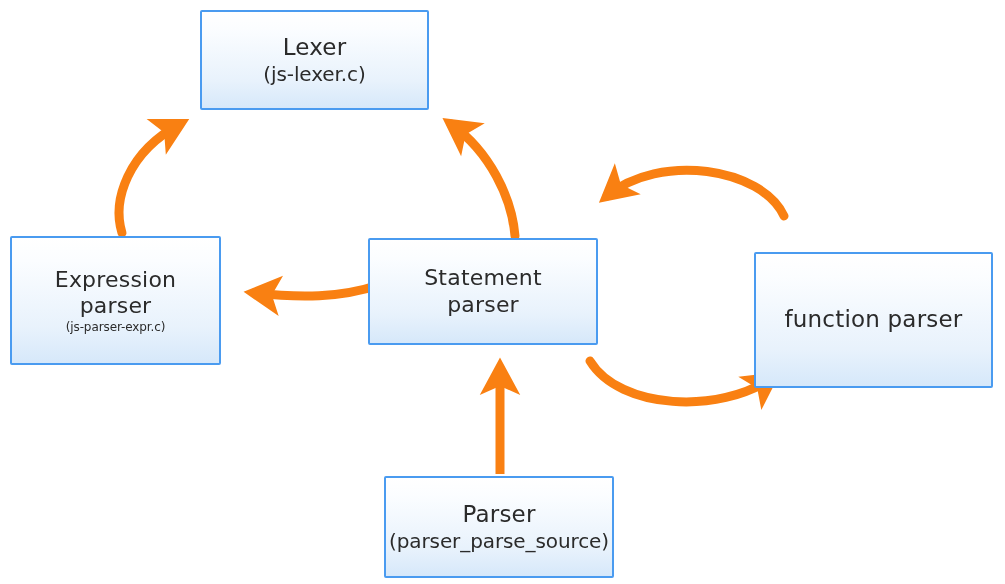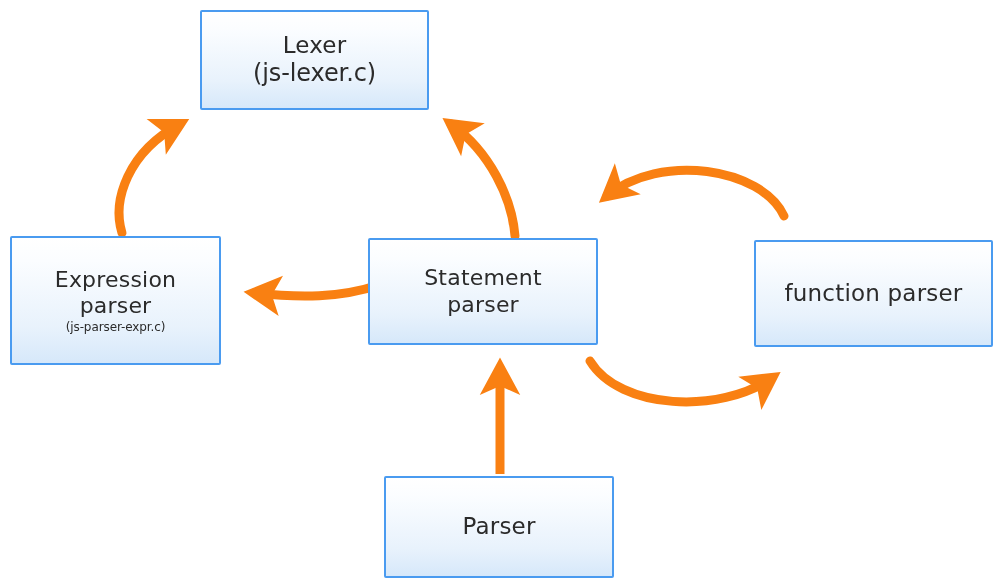--- a/index.html
+++ b/index.html
@@ -28,21 +28,21 @@
     text-align: center;
     color: #2b2b2b;
     line-height: 1.2;
     white-space: nowrap;
   }
   .node .title {
     font-size: 23px;
     letter-spacing: 0.2px;
   }
   .node .sub {
-    font-size: 24px;
+    font-size: 20px;
     letter-spacing: -0.1px;
   }
   .node .title-sm { font-size: 22px; }
   .node .sub-sm { font-size: 12px; }
   .arrow-layer {
     position: absolute;
     left: 0;
     top: 0;
     width: 1005px;
     height: 584px;
@@ -83,21 +83,22 @@
     <div class="title title-sm">Expression</div>
     <div class="title title-sm">parser</div>
     <div class="sub sub-sm">(js-parser-expr.c)</div>
   </div>
 
   <div class="node" style="left:368px; top:238px; width:230px; height:107px;">
     <div class="title title-sm">Statement</div>
     <div class="title title-sm">parser</div>
   </div>
 
-  <div class="node" style="left:754px; top:240px; width:239px; height:107px;">
+  <div class="node" style="left:754px; top:252px; width:239px; height:136px;">
     <div class="title">function parser</div>
   </div>
 
   <div class="node" style="left:384px; top:476px; width:230px; height:102px;">
     <div class="title">Parser</div>
+    <div class="sub">(parser_parse_source)</div>
   </div>
 
 </div>
 
 </body></html>

